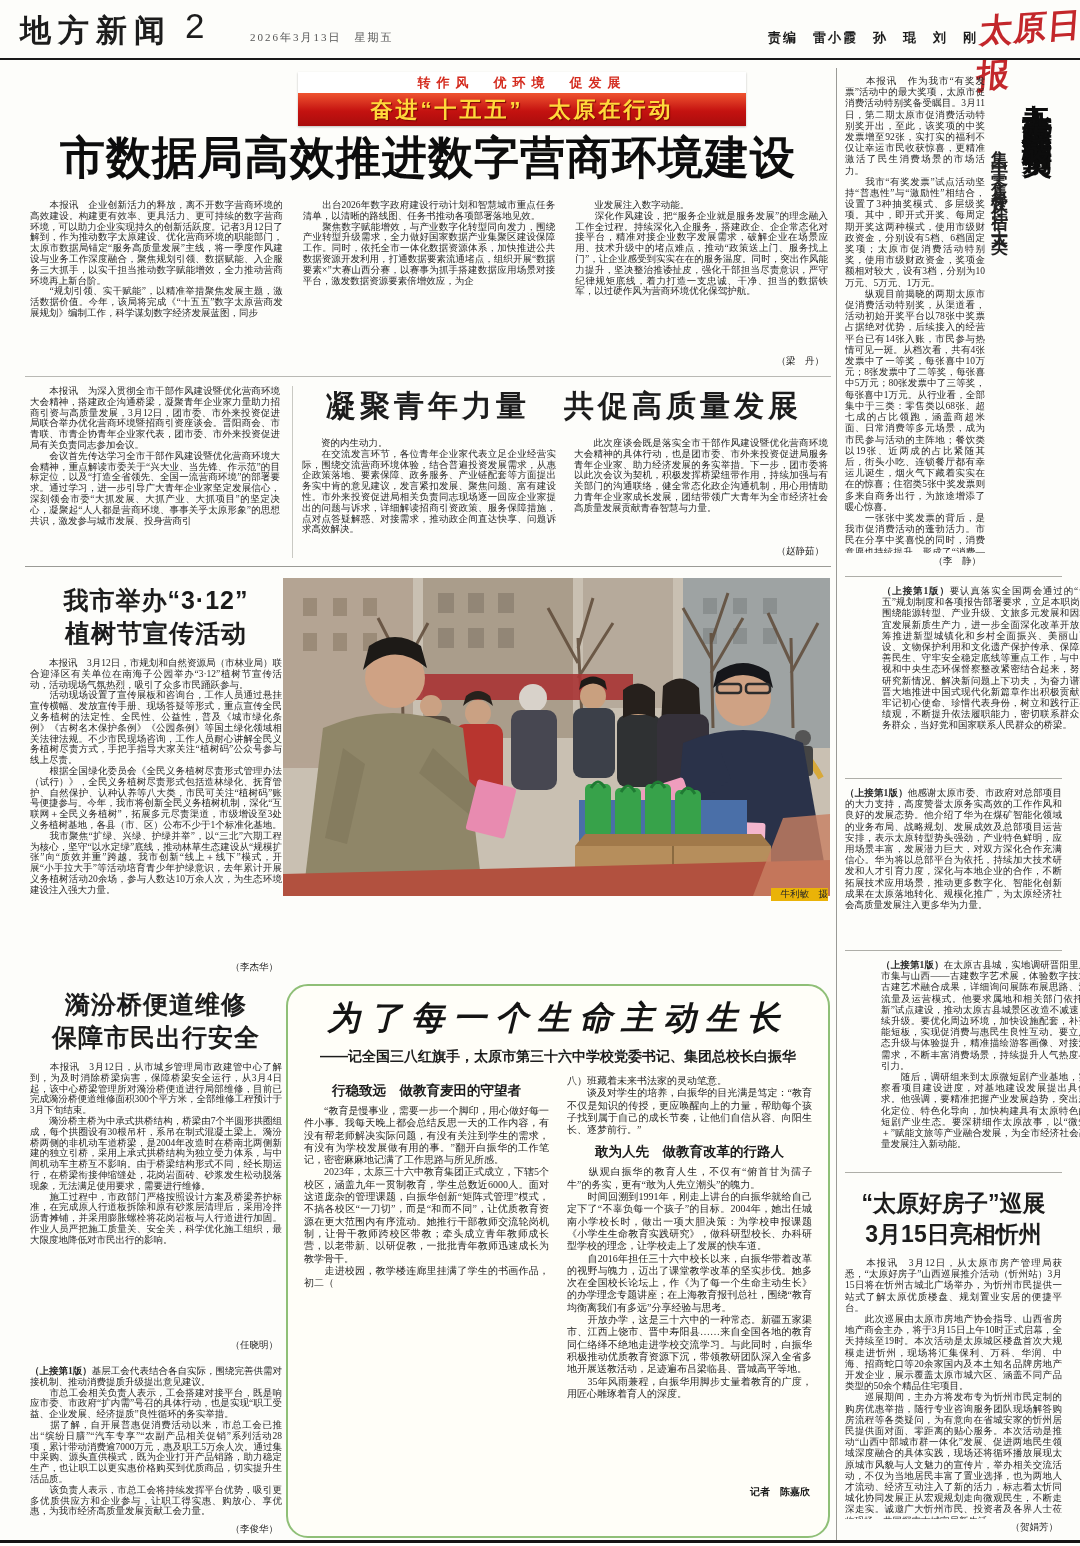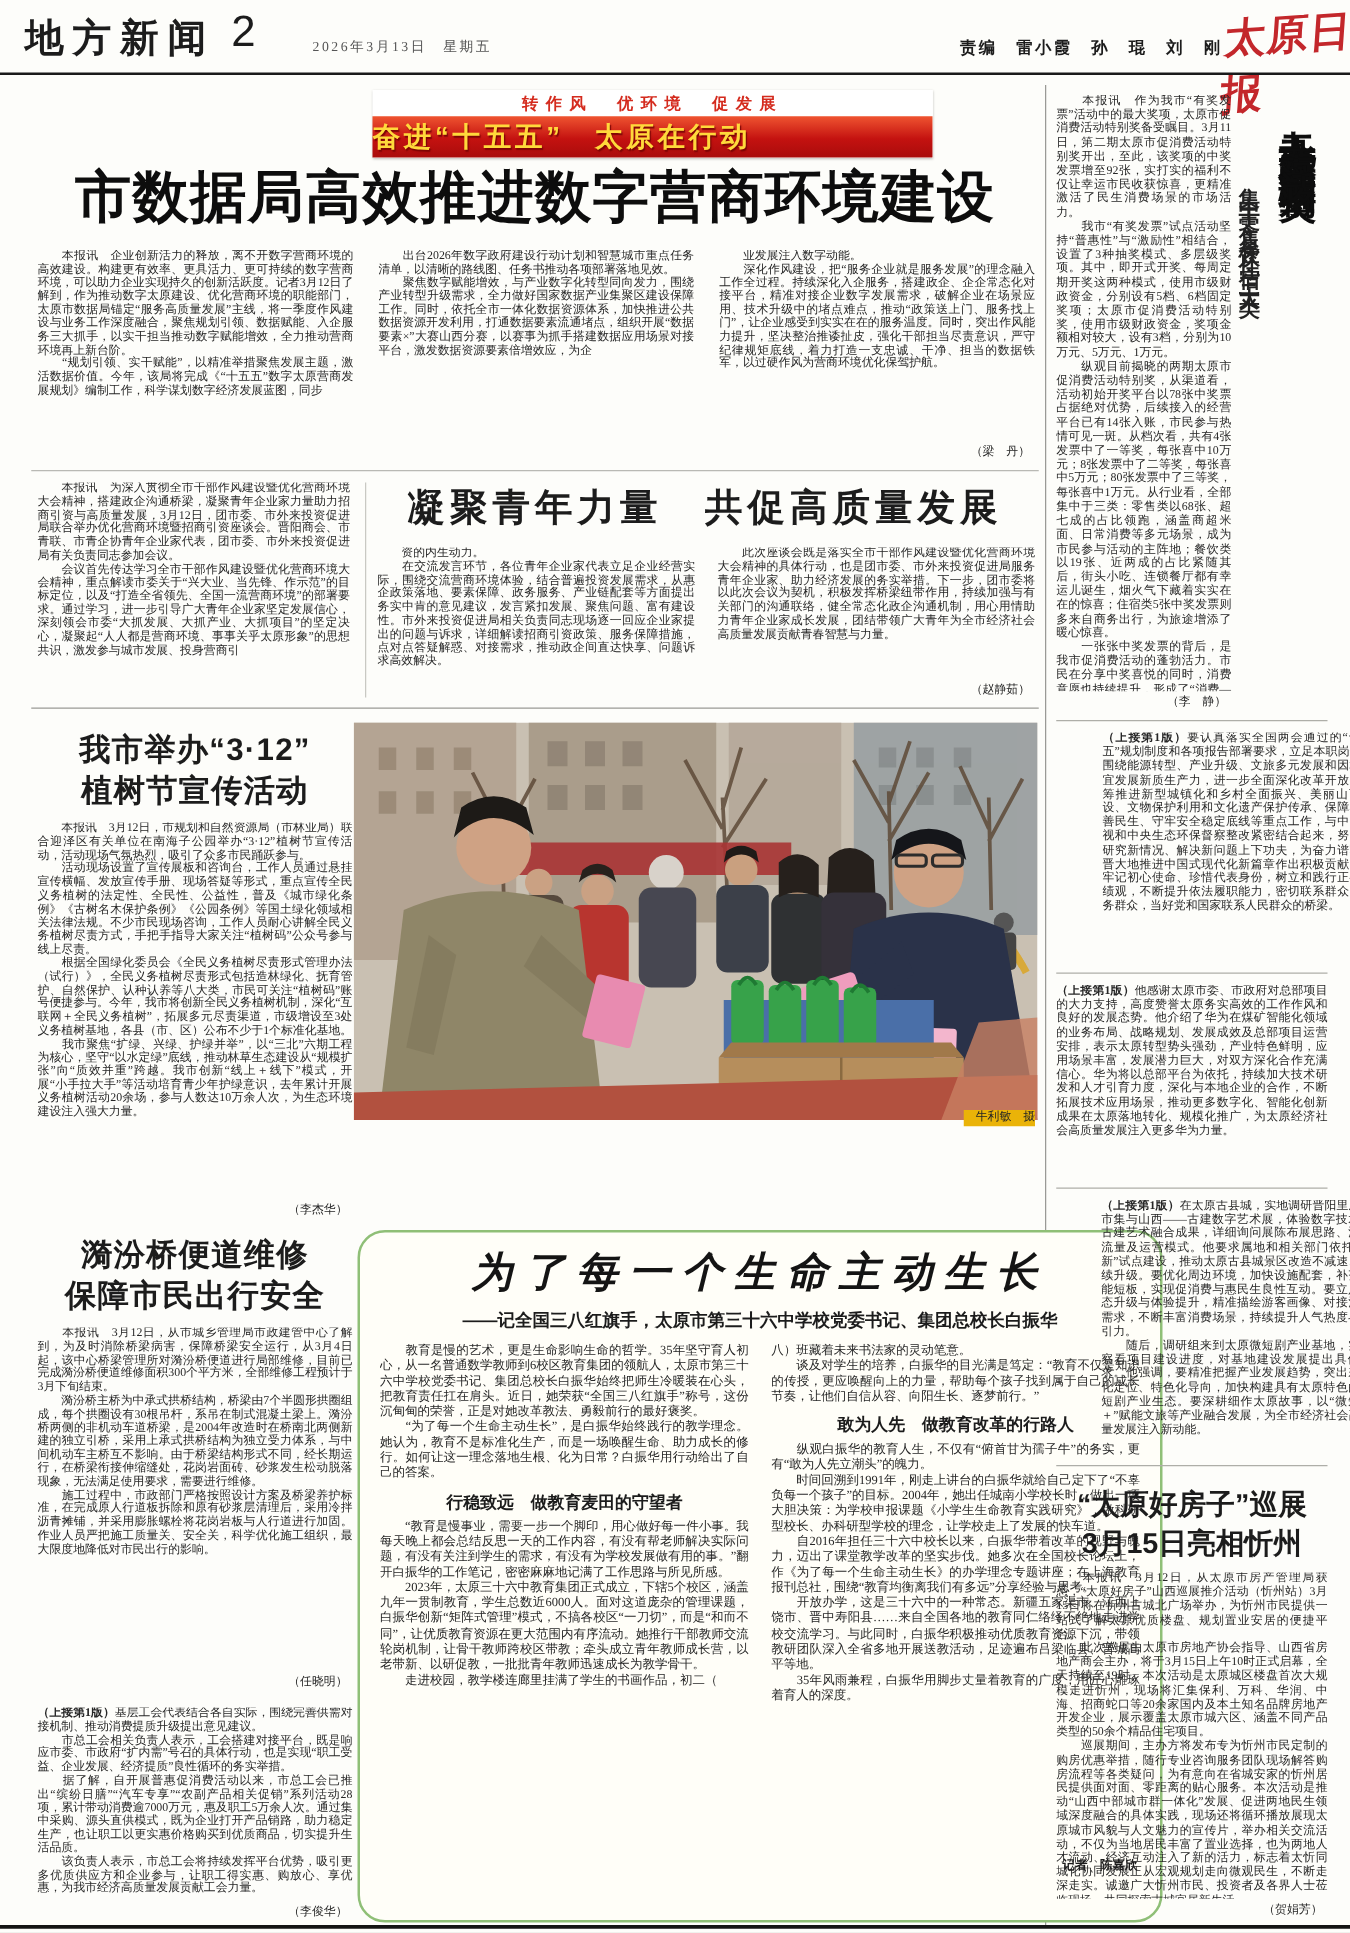--- a/index.html
+++ b/index.html
@@ -19,21 +19,21 @@
   
   .vrule-main{left:836px;top:68px;width:1px;height:1472px;background:#9a9a96;}
   .bottom-rule{left:0;top:1540px;width:1080px;height:3px;background:#141414;}
   .hair{background:#b9b9b4;height:1px;}
   .rdiv{left:845px;width:217px;height:1px;background:#aeaea8;}
 
   
   .banner{left:298px;top:72px;width:448px;height:54px;box-shadow:0 1px 2px rgba(0,0,0,.25);}
   .banner .l1{height:21px;line-height:21px;text-align:center;background:#fff;color:#d42b1e;
               font-weight:700;font-size:13px;letter-spacing:6px;font-family:"Liberation Sans",sans-serif;}
-  .banner .l2{height:33px;line-height:33px;color:#ffd93b;font-weight:800;font-size:22px;
+  .banner .l2{height:33px;line-height:33px;text-align:center;color:#ffd93b;font-weight:800;font-size:22px;
               letter-spacing:3px;font-family:"Liberation Sans",sans-serif;
               background:linear-gradient(180deg,#ef5430 0%,#c41210 55%,#a90c0c 100%);
               text-shadow:1px 1px 1px #7d0505;}
 
   
   .lead-headline{left:25px;top:128px;width:806px;text-align:center;font-size:45px;font-weight:900;
                  letter-spacing:1px;font-family:"Liberation Sans",sans-serif;color:#0d0d0d;}
   .mid-headline{left:300px;top:386px;width:528px;text-align:center;font-size:30px;font-weight:800;
                 letter-spacing:4px;font-family:"Liberation Sans",sans-serif;}
   .small-headline{width:252px;text-align:center;font-size:25px;line-height:33px;font-weight:800;
@@ -51,21 +51,21 @@
   .lede-tag{font-weight:700;}
 
   
   .r-body{font-size:9.5px;line-height:11.2px;}
   .vhead{writing-mode:vertical-rl;font-family:"Liberation Sans",sans-serif;font-weight:900;
          font-size:30px;letter-spacing:3px;color:#0d0d0d;}
   .vsub{writing-mode:vertical-rl;font-family:"Liberation Sans",sans-serif;font-weight:700;
         font-size:17px;letter-spacing:8px;color:#222;}
 
   
-  .greenbox{left:286px;top:984px;width:644px;height:554px;border:2px solid #8fbf77;border-radius:22px;
+  .greenbox{left:286px;top:984px;width:544px;height:554px;border:2px solid #8fbf77;border-radius:22px;
             background:#fffef8;box-sizing:border-box;padding:10px 16px 8px;}
   .g-head{text-align:center;font-size:33px;font-weight:700;font-style:italic;letter-spacing:9px;
           color:#141414;font-family:"Liberation Serif",serif;}
   .g-sub{text-align:center;font-size:14px;font-weight:700;margin-top:7px;
          font-family:"Liberation Sans",sans-serif;}
   .g-cols{display:flex;gap:18px;margin-top:9px;height:424px;overflow:hidden;}
   .g-cols>div{flex:1 1 0;display:flex;flex-direction:column;overflow:hidden;}
   .g-text{font-size:10px;line-height:12.3px;text-align:justify;white-space:pre-line;color:#262626;}
   .g-subhead{text-align:center;font-weight:800;font-size:13.5px;margin:7px 0 5px;
              font-family:"Liberation Sans",sans-serif;}
@@ -270,22 +270,20 @@
 　　据了解，自开展普惠促消费活动以来，市总工会已推出“缤纷日膳”“汽车专享”“农副产品相关促销”系列活动28项，累计带动消费逾7000万元，惠及职工5万余人次。通过集中采购、源头直供模式，既为企业打开产品销路，助力稳定生产，也让职工以更实惠价格购买到优质商品，切实提升生活品质。
 　　该负责人表示，市总工会将持续发挥平台优势，吸引更多优质供应方和企业参与，让职工得实惠、购放心、享优惠，为我市经济高质量发展贡献工会力量。</span></div>
     <div class="byline">（李俊华）</div>
   </div>
 
   <div class="abs greenbox">
     <div class="g-head">为了每一个生命主动生长</div>
     <div class="g-sub">——记全国三八红旗手，太原市第三十六中学校党委书记、集团总校长白振华</div>
     <div class="g-cols">
       <div>
-        <div class="g-text">　　教育是慢的艺术，更是生命影响生命的哲学。35年坚守育人初心，从一名普通数学教师到6校区教育集团的领航人，太原市第三十六中学校党委书记、集团总校长白振华始终把师生冷暖装在心头，把教育责任扛在肩头。近日，她荣获“全国三八红旗手”称号，这份沉甸甸的荣誉，正是对她改革教法、勇毅前行的最好褒奖。
-　　“为了每一个生命主动生长”，是白振华始终践行的教学理念。她认为，教育不是标准化生产，而是一场唤醒生命、助力成长的修行。如何让这一理念落地生根、化为日常？白振华用行动给出了自己的答案。</div>
         <div class="g-subhead">行稳致远　做教育麦田的守望者</div>
         <div class="g-text" style="flex:1;overflow:hidden;">　　“教育是慢事业，需要一步一个脚印，用心做好每一件小事。我每天晚上都会总结反思一天的工作内容，有没有帮老师解决实际问题，有没有关注到学生的需求，有没有为学校发展做有用的事。”翻开白振华的工作笔记，密密麻麻地记满了工作思路与所见所感。
 　　2023年，太原三十六中教育集团正式成立，下辖5个校区，涵盖九年一贯制教育，学生总数近6000人。面对这道庞杂的管理课题，白振华创新“矩阵式管理”模式，不搞各校区“一刀切”，而是“和而不同”，让优质教育资源在更大范围内有序流动。她推行干部教师交流轮岗机制，让骨干教师跨校区带教；牵头成立青年教师成长营，以老带新、以研促教，一批批青年教师迅速成长为教学骨干。
 　　走进校园，教学楼连廊里挂满了学生的书画作品，初二（</div>
       </div>
       <div>
         <div class="g-text">八）班藏着未来书法家的灵动笔意。
 　　谈及对学生的培养，白振华的目光满是笃定：“教育不仅是知识的传授，更应唤醒向上的力量，帮助每个孩子找到属于自己的成长节奏，让他们自信从容、向阳生长、逐梦前行。”</div>
         <div class="g-subhead">敢为人先　做教育改革的行路人</div>
         <div class="g-text" style="flex:1;overflow:hidden;">　　纵观白振华的教育人生，不仅有“俯首甘为孺子牛”的务实，更有“敢为人先立潮头”的魄力。

